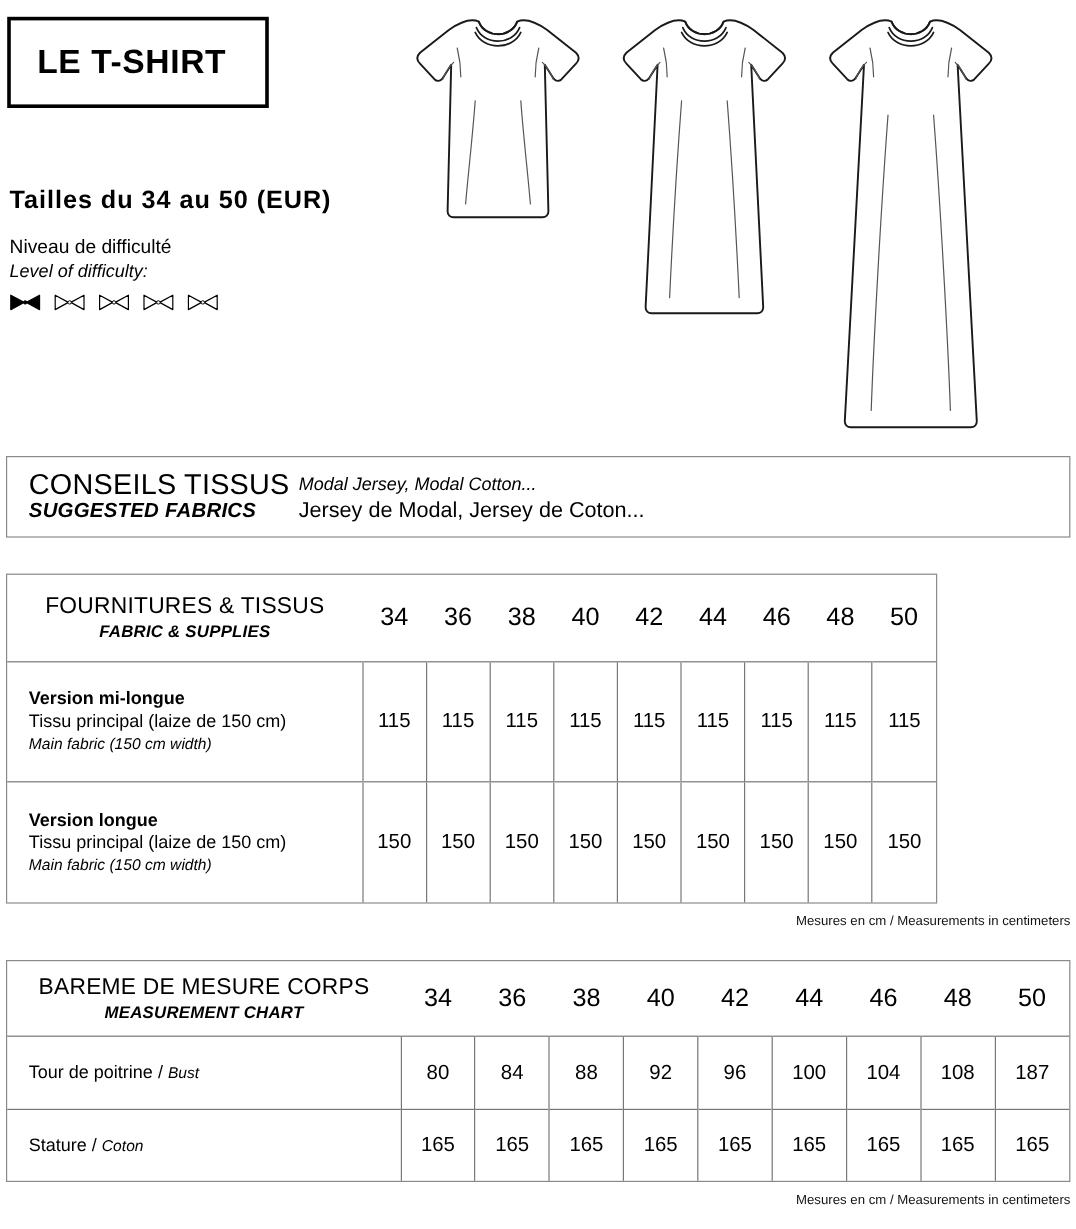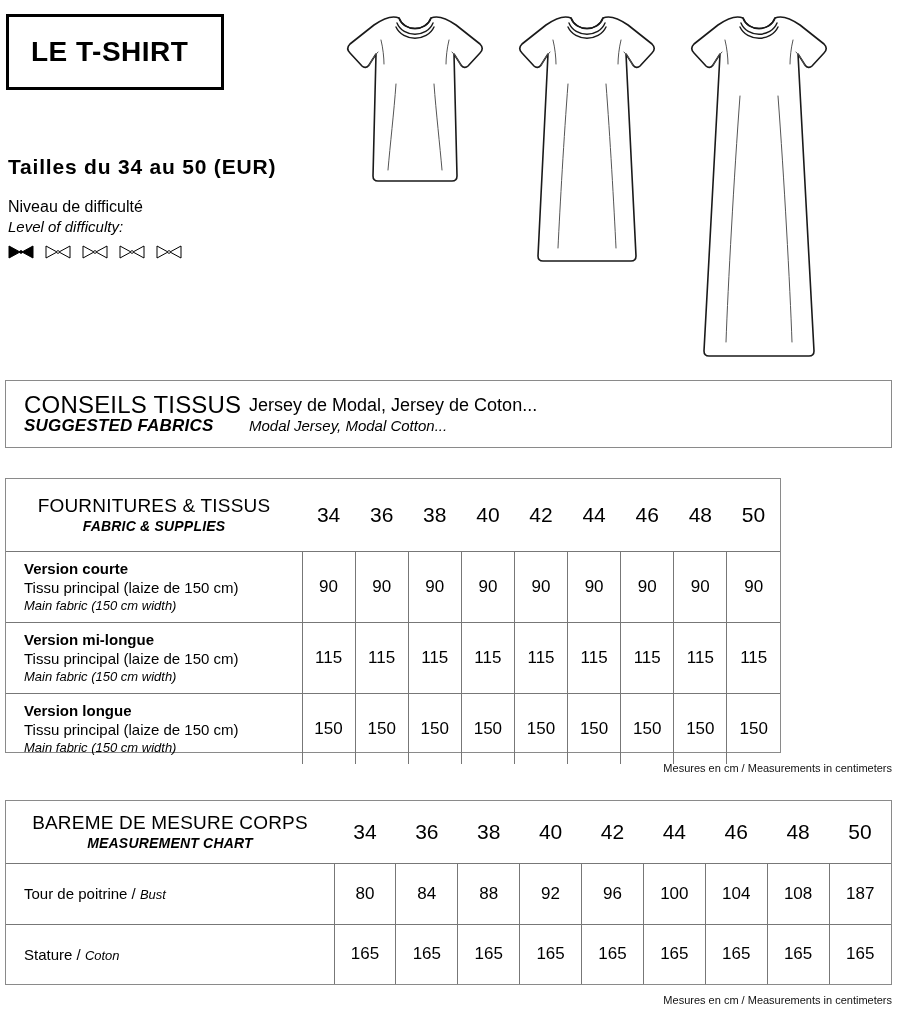--- a/index.html
+++ b/index.html
@@ -348,22 +348,22 @@
 
   </div>
 </div>
 
 <div class="panel" id="fabrics-panel">
   <div id="fabrics-label">
     <div id="fabrics-label-fr">CONSEILS TISSUS</div>
     <div id="fabrics-label-en">SUGGESTED FABRICS</div>
   </div>
   <div id="fabrics-value">
+    <div id="fabrics-value-en">Modal Jersey, Modal Cotton...</div>
     <div id="fabrics-value-fr">Jersey de Modal, Jersey de Coton...</div>
-    <div id="fabrics-value-en">Modal Jersey, Modal Cotton...</div>
   </div>
 </div>
 
 <div class="panel" id="supplies-panel">
   <table class="tbl" id="supplies-table">
     <colgroup>
       <col style="width:296px">
       <col span="9">
     </colgroup>
     <thead>
@@ -379,36 +379,20 @@
           <td class="size-th">42</td>
           <td class="size-th">44</td>
           <td class="size-th">46</td>
           <td class="size-th">48</td>
           <td class="size-th">50</td>
         </tr>
     </thead>
     <tbody>
         <tr class="body-row">
           <td class="rowlabel">
-            <div class="r-title">Version courte</div>
-            <div class="r-fr">Tissu principal (laize de 150 cm)</div>
-            <div class="r-en">Main fabric (150 cm width)</div>
-          </td>
-          <td class="val">90</td>
-          <td class="val">90</td>
-          <td class="val">90</td>
-          <td class="val">90</td>
-          <td class="val">90</td>
-          <td class="val">90</td>
-          <td class="val">90</td>
-          <td class="val">90</td>
-          <td class="val">90</td>
-        </tr>
-        <tr class="body-row">
-          <td class="rowlabel">
             <div class="r-title">Version mi-longue</div>
             <div class="r-fr">Tissu principal (laize de 150 cm)</div>
             <div class="r-en">Main fabric (150 cm width)</div>
           </td>
           <td class="val">115</td>
           <td class="val">115</td>
           <td class="val">115</td>
           <td class="val">115</td>
           <td class="val">115</td>
           <td class="val">115</td>

